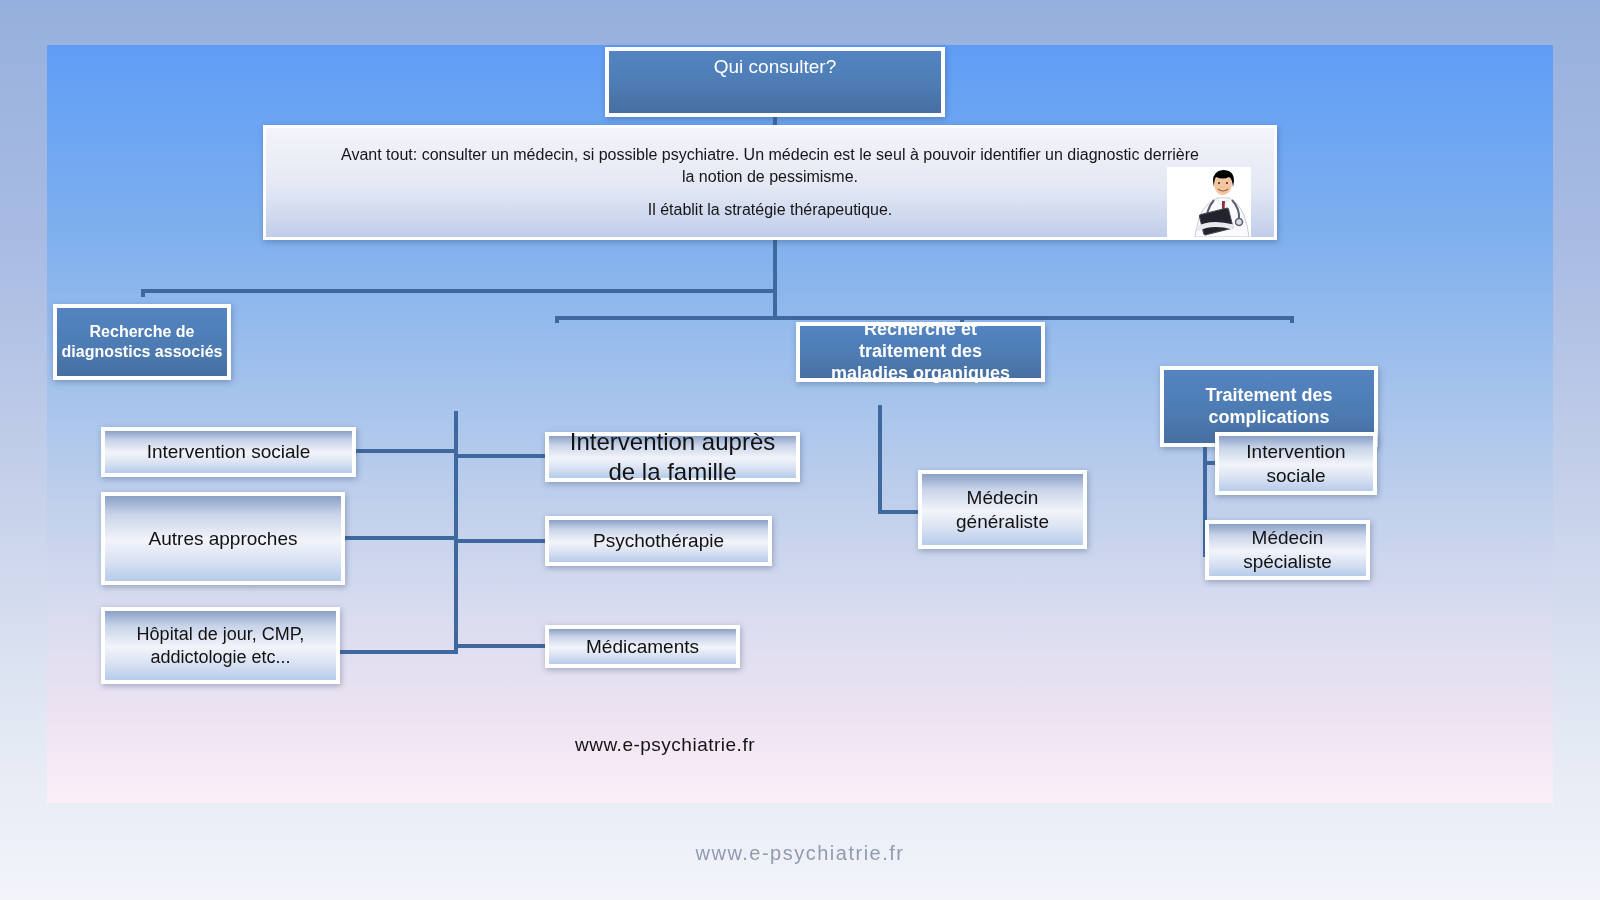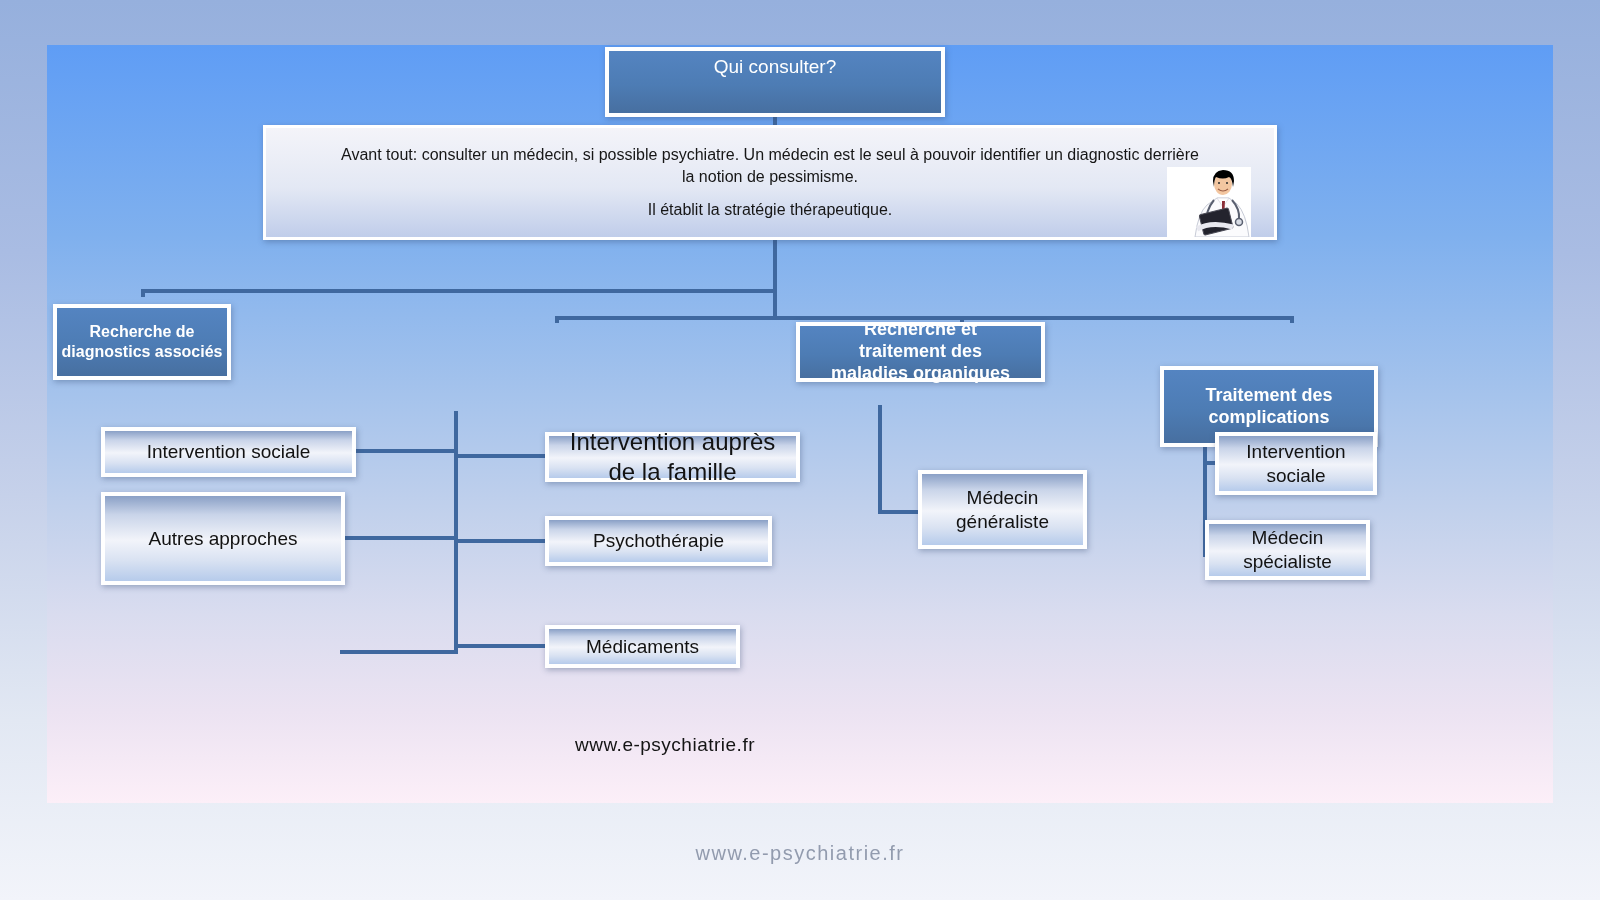--- a/index.html
+++ b/index.html
@@ -111,20 +111,23 @@
   </div>
 
   <div class="node node-light" style="left:101px;top:427px;width:255px;height:50px;font-size:19px;">
     <span>Intervention sociale</span>
   </div>
 
   <div class="node node-light" style="left:101px;top:492px;width:244px;height:93px;font-size:19px;">
     <span>Autres approches</span>
   </div>
 
+  <div class="node node-light" style="left:101px;top:607px;width:239px;height:77px;font-size:18px;padding:0 10px;">
+    <span>Hôpital de jour, CMP, addictologie etc...</span>
+  </div>
 
   <div class="node node-light" style="left:545px;top:432px;width:255px;height:50px;font-size:24px;padding:0 10px;">
     <span>Intervention auprès de la famille</span>
   </div>
 
   <div class="node node-light" style="left:545px;top:516px;width:227px;height:50px;font-size:19px;">
     <span>Psychothérapie</span>
   </div>
 
   <div class="node node-light" style="left:545px;top:625px;width:195px;height:43px;font-size:19px;text-align:right;">

